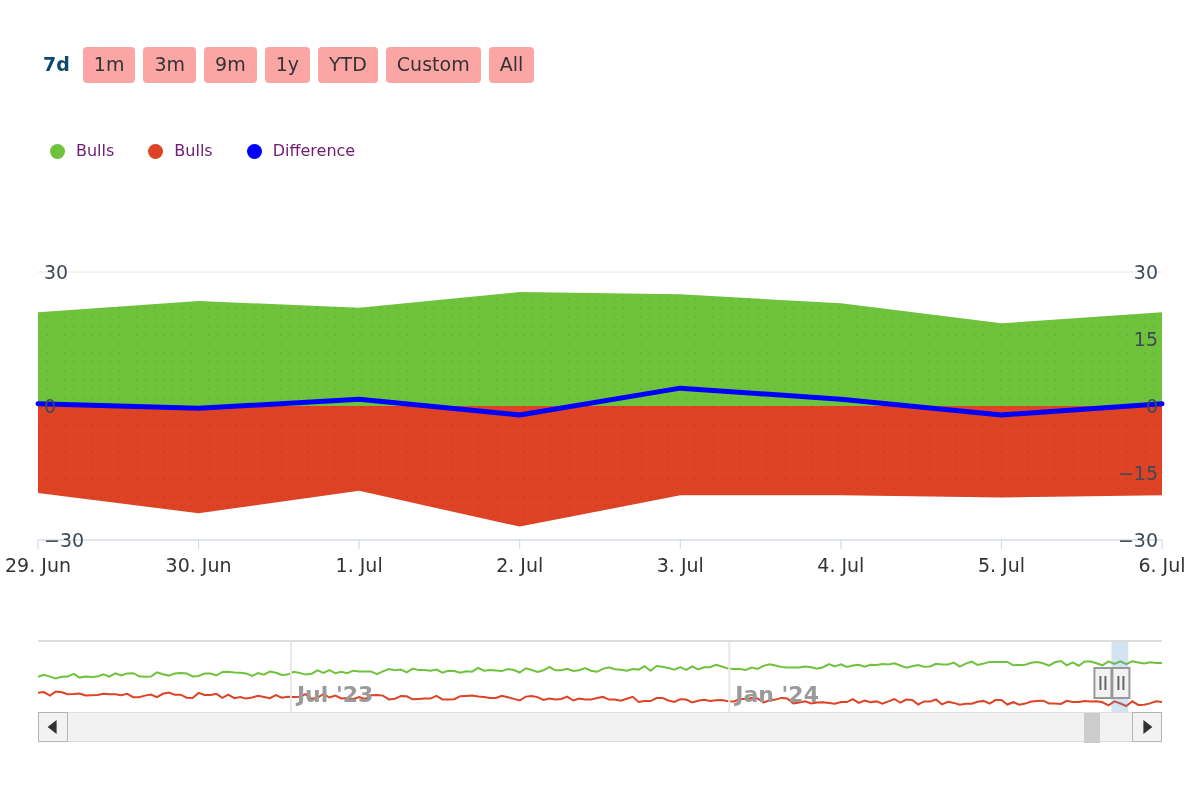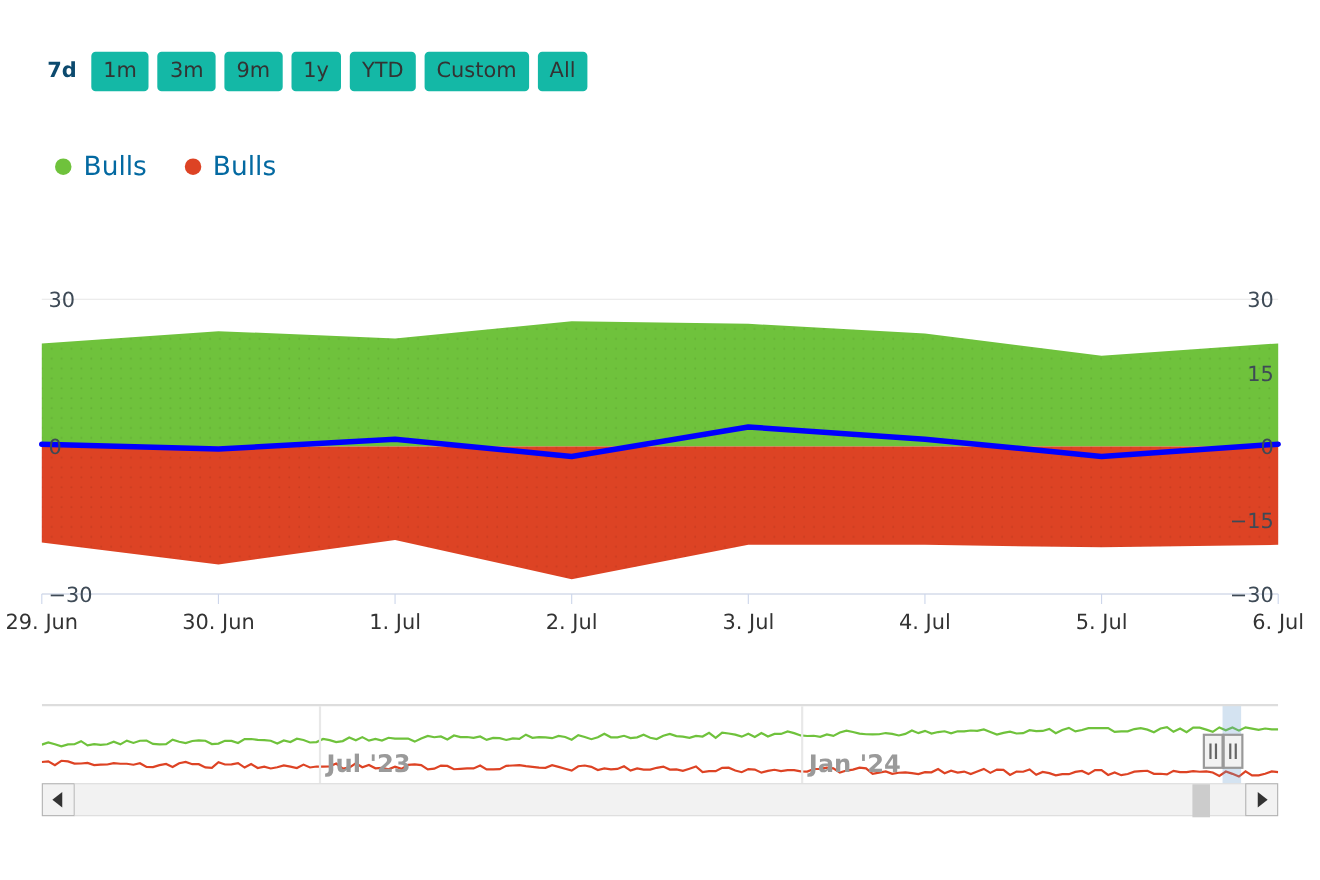--- a/index.html
+++ b/index.html
@@ -17,21 +17,21 @@
     left: 38px; top: 45px;
     display: flex;
     align-items: center;
     gap: 8px;
     height: 40px;
   }
   .range-btn {
     font-family: "DejaVu Sans", "Liberation Sans", sans-serif;
     font-size: 19px;
     color: #333333;
-    background: #14b8a6;
+    background: #fca5a5;
     border: none;
     border-radius: 4px;
     padding: 6px 11px 8px 11px;
     line-height: 22px;
     cursor: pointer;
     white-space: nowrap;
   }
   .range-btn.selected {
     background: transparent;
     font-weight: bold;
@@ -54,22 +54,22 @@
     align-items: center;
     gap: 11px;
     cursor: pointer;
   }
   .legend-dot {
     width: 15px; height: 15px;
     border-radius: 50%;
     display: inline-block;
   }
   .legend-label {
-    font-size: 24px;
-    color: #0369a1;
+    font-size: 16px;
+    color: #701a75;
     line-height: 28px;
   }
 
   
   #chart-area {
     position: absolute;
     left: 0; top: 0;
     width: 1068px; height: 600px;
     pointer-events: none;
   }
@@ -161,20 +161,24 @@
   </div>
 
 <div id="legend">
     <div class="legend-item">
       <span class="legend-dot" style="background: rgb(111, 194, 60);"></span>
       <span class="legend-label">Bulls</span>
     </div>
     <div class="legend-item">
       <span class="legend-dot" style="background: rgb(221, 67, 36);"></span>
       <span class="legend-label">Bulls</span>
+    </div>
+    <div class="legend-item">
+      <span class="legend-dot" style="background: rgb(0, 0, 255);"></span>
+      <span class="legend-label">Difference</span>
     </div>
   </div>
 
 <div id="chart-area">
   <svg id="chart-svg" width="1200" height="600" xmlns="http://www.w3.org/2000/svg">
       <defs>
         <pattern id="dots" width="9" height="9" patternUnits="userSpaceOnUse">
           <circle cx="2" cy="2" r="0.9" fill="#000" fill-opacity="0.09"></circle>
         </pattern>
       </defs>

